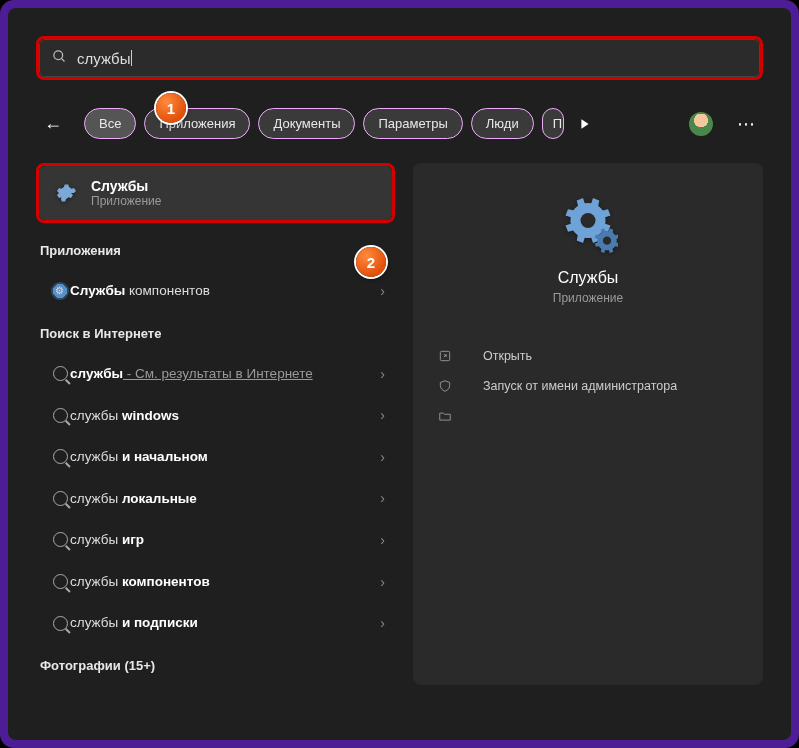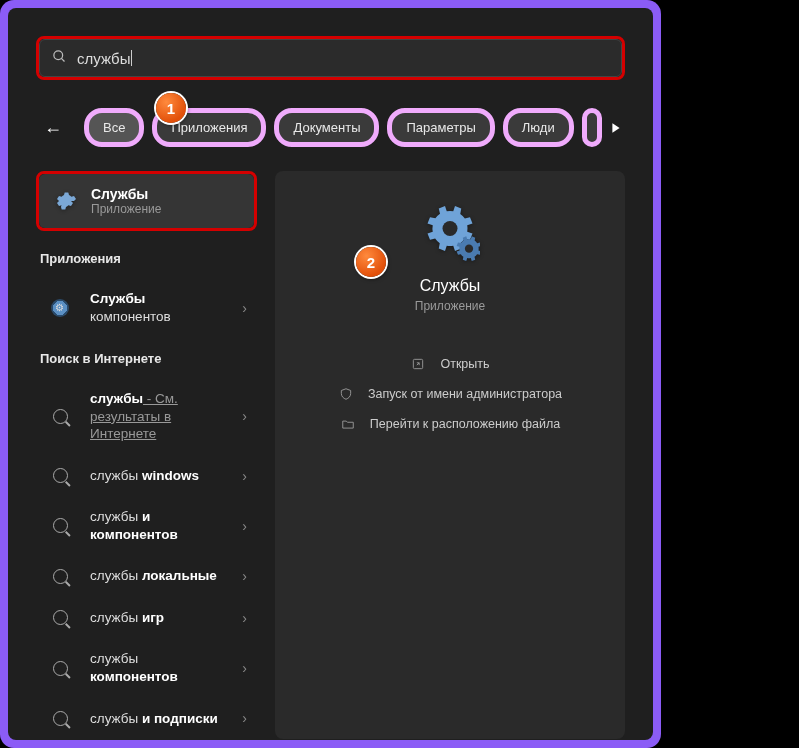--- a/index.html
+++ b/index.html
@@ -1,62 +1,62 @@
 <!DOCTYPE html>
 <html><head>
 <meta charset="utf-8">
 <style>
 * { margin: 0; padding: 0; box-sizing: border-box; font-family: "Segoe UI", Arial, sans-serif; }
 body { background: #000; }
-.frame { width: 661px; height: 748px; background: #8b5cf6; border-radius: 14px; position: relative; padding: 8px; }
+.frame { width: 799px; height: 748px; background: #4c1d95; border-radius: 14px; position: relative; padding: 8px; }
 .panel { width: 100%; height: 100%; background: #1f1f1f; border-radius: 8px; padding: 28px 28px 12px 28px; position: relative; overflow: hidden; }
 
 .search-wrap { border: 3px solid #d40000; border-radius: 8px; padding: 0; margin-bottom: 28px; position: relative; }
 .search-box { display: flex; align-items: center; background: #2b2b2b; border: 1px solid #444; border-radius: 6px; height: 38px; padding: 0 12px; }
 .search-box input { flex: 1; background: transparent; border: none; outline: none; color: #ddd; font-size: 15px; }
 .search-icon { color: #999; margin-right: 10px; font-size: 14px; }
 .cursor { display: inline-block; width: 1px; height: 16px; background: #ccc; vertical-align: middle; }
 
 .filter-row { display: flex; align-items: center; gap: 8px; margin-bottom: 24px; }
 .back-arrow { color: #fff; font-size: 18px; margin-right: 6px; cursor: pointer; padding: 4px 8px; }
-.chip { background: #3a3a3a; color: #e8e8e8; font-size: 13px; padding: 7px 14px; border-radius: 18px; cursor: pointer; border: 5px solid #f0abfc; white-space: nowrap; }
+.chip { background: #3a3a3a; color: #e8e8e8; font-size: 13px; padding: 7px 14px; border-radius: 18px; cursor: pointer; border: 1px solid #f0abfc; white-space: nowrap; }
 .chip.active { background: #555; }
 .chip.cut { width: 22px; padding: 7px 0 7px 10px; overflow: hidden; }
 .play { width: 26px; height: 26px; display: flex; align-items: center; justify-content: center; color: #fff; cursor: pointer; }
 .avatar { width: 24px; height: 24px; border-radius: 50%; background: radial-gradient(circle at 50% 35%, #f4c79d 0 35%, #4a874a 35% 100%); margin-left: 10px; cursor: pointer; }
 .dots { color: #fff; font-size: 18px; letter-spacing: 2px; margin-left: 10px; cursor: pointer; padding: 0 6px; }
 
 .columns { display: flex; gap: 18px; }
 .col-left { flex: 1; min-width: 0; }
 .col-right { width: 350px; background: #2a2a2a; border-radius: 8px; padding: 30px 14px 20px 14px; }
 
 .section-h { color: #e8e8e8; font-size: 13px; font-weight: 600; margin: 0 0 12px 4px; }
 
 .best-wrap { border: 3px solid #d40000; border-radius: 8px; margin-bottom: 6px; }
 .best-item { display: flex; align-items: center; background: #353535; border-radius: 6px; padding: 12px 14px; gap: 14px; cursor: pointer; }
 .gear-small { width: 24px; height: 24px; display: flex; align-items: center; justify-content: center; }
 .best-texts { display: flex; flex-direction: column; }
 .best-title { color: #fff; font-size: 14px; font-weight: 600; }
 .best-sub { color: #9a9a9a; font-size: 12px; }
 
-.list-item { display: flex; align-items: center; padding: 12px 10px 12px 14px; gap: 20px; cursor: pointer; border-radius: 6px; }
+.list-item { display: flex; align-items: center; padding: 12px 10px 12px 14px; gap: 0; cursor: pointer; border-radius: 6px; }
 .li-icon { width: 20px; display: flex; justify-content: center; }
 .search-sm { width: 15px; height: 15px; border: 1.5px solid #aaa; border-radius: 50%; position: relative; }
 .search-sm::after { content: ''; position: absolute; width: 6px; height: 1.5px; background: #aaa; bottom: -2px; right: -4px; transform: rotate(45deg); }
 .comp-icon { width: 18px; height: 18px; border-radius: 50%; background: radial-gradient(circle, #5b90c4 0 55%, #2a4a6a 55% 100%); position: relative; }
 .comp-icon::after { content: '⚙'; position: absolute; font-size: 10px; color: #ddd; top: 3px; left: 4px; }
 .li-text { color: #ddd; font-size: 13.5px; flex: 1; line-height: 1.3; }
 .li-text b { color: #fff; font-weight: 600; }
 .li-text .muted { color: #999; text-decoration: underline; }
 .chev { color: #888; font-size: 14px; }
 
 .detail-icon { display: flex; justify-content: center; margin-bottom: 16px; }
 .detail-title { color: #fff; font-size: 16px; text-align: center; margin-bottom: 4px; }
 .detail-sub { color: #9a9a9a; font-size: 12px; text-align: center; margin-bottom: 36px; }
-.action { display: flex; align-items: center; gap: 14px; padding: 8px 10px; cursor: pointer; border-radius: 4px; justify-content: center; }
+.action { display: flex; align-items: center; gap: 30px; padding: 8px 10px; cursor: pointer; border-radius: 4px; }
 .action-icon { width: 16px; color: #888; font-size: 14px; display: flex; justify-content: center; }
 .action-text { color: #ccc; font-size: 12.5px; }
 
 .callout { position: absolute; width: 30px; height: 30px; border-radius: 50%; background: radial-gradient(circle at 35% 30%, #ff8a3d, #e2500a 70%); color: #fff; font-weight: 700; font-size: 15px; display: flex; align-items: center; justify-content: center; box-shadow: 0 0 0 2px #fff, 1px 2px 4px rgba(0,0,0,.6); z-index: 10; }
 .c1 { top: 85px; left: 148px; }
 .c2 { top: 239px; left: 348px; }
 
 .gear-svg { filter: drop-shadow(0 1px 2px rgba(0,0,0,.4)); }
 </style>
 </head>
@@ -142,21 +142,21 @@
         <span class="li-icon">
               <span class="search-sm"></span>
             </span>
         <span class="li-text"><span>службы </span><b>windows</b></span>
         <span class="chev">›</span>
       </div>
       <div class="list-item">
         <span class="li-icon">
               <span class="search-sm"></span>
             </span>
-        <span class="li-text"><span>службы </span><b>и компонентов</b></span>
+        <span class="li-text"><span>службы </span><b>и начальном</b></span>
         <span class="chev">›</span>
       </div>
       <div class="list-item">
         <span class="li-icon">
               <span class="search-sm"></span>
             </span>
         <span class="li-text"><span>службы </span><b>локальные</b></span>
         <span class="chev">›</span>
       </div>
       <div class="list-item">
@@ -174,20 +174,21 @@
         <span class="chev">›</span>
       </div>
       <div class="list-item">
         <span class="li-icon">
               <span class="search-sm"></span>
             </span>
         <span class="li-text"><span>службы </span><b>и подписки</b></span>
         <span class="chev">›</span>
       </div>
 
+      <div class="section-h" style="margin-top:14px">Фотографии (15+)</div>
 
     </div>
 
     <div class="col-right">
       <div class="detail-icon">
         <svg class="gear-svg" width="60" height="60" viewBox="0 0 48 48">
           <g fill="#6fa3d8">
             <path d="M20 4l1.4 4.2a14 14 0 015.2 0L28 4l5 2-0.8 4.3a14 14 0 013.7 3.7L40 13l2 5-4.2 1.4a14 14 0 010 5.2L42 26l-2 5-4.3-.8a14 14 0 01-3.7 3.7L33 38l-5 2-1.4-4.2a14 14 0 01-5.2 0L20 40l-5-2 .8-4.3a14 14 0 01-3.7-3.7L8 31l-2-5 4.2-1.4a14 14 0 010-5.2L6 18l2-5 4.3.8a14 14 0 013.7-3.7L15 6z"></path>
             <circle cx="24" cy="22" r="6" fill="#2a2a2a"></circle>
           </g>
@@ -216,19 +217,18 @@
               </svg>
         </span>
         <span class="action-text">Запуск от имени администратора</span>
       </div>
       <div class="action">
         <span class="action-icon">
           <svg width="14" height="14" viewBox="0 0 24 24" fill="none" stroke="#999" stroke-width="1.6">
                 <path d="M3 7h6l2 2h10v10H3z"></path>
               </svg>
         </span>
-        <span class="action-text">Перейти к расположению файла</span>
       </div>
     </div>
   </div>
 
 </div>
 </div>
 
 </body></html>

